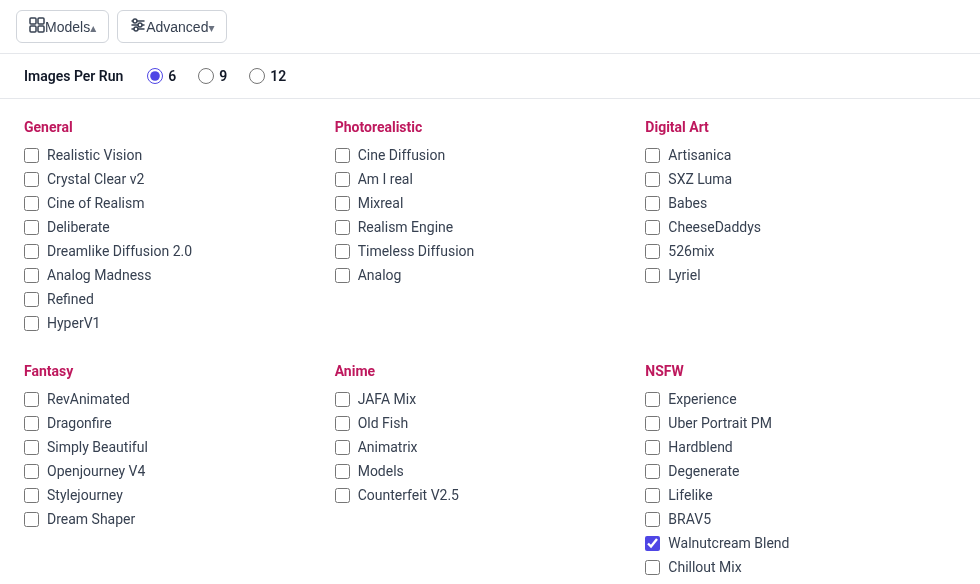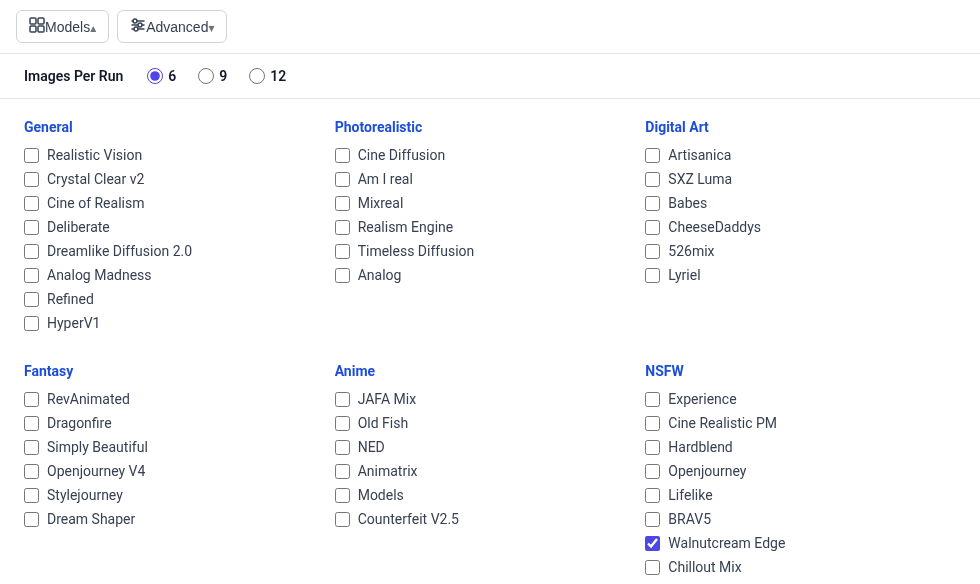--- a/index.html
+++ b/index.html
@@ -74,21 +74,21 @@
       gap: 0;
     }
 
     .category {
       padding: 0 0 24px 0;
     }
 
     .category-title {
       font-weight: 700;
       font-size: 14px;
-      color: #1d4ed8;
+      color: #be185d;
       margin-bottom: 12px;
     }
 
     .model-item {
       display: flex;
       align-items: center;
       gap: 8px;
       margin-bottom: 8px;
       cursor: pointer;
     }
@@ -299,63 +299,59 @@
       <label class="model-item">
         <input type="checkbox" style="">
         <span class="model-label">JAFA Mix</span>
       </label>
       <label class="model-item">
         <input type="checkbox" style="">
         <span class="model-label">Old Fish</span>
       </label>
       <label class="model-item">
         <input type="checkbox" style="">
-        <span class="model-label">NED</span>
-      </label>
-      <label class="model-item">
-        <input type="checkbox" style="">
         <span class="model-label">Animatrix</span>
       </label>
       <label class="model-item">
         <input type="checkbox" style="">
         <span class="model-label">Models</span>
       </label>
       <label class="model-item">
         <input type="checkbox" style="">
         <span class="model-label">Counterfeit V2.5</span>
       </label>
     </div>
     <div class="category">
       <div class="category-title">NSFW</div>
       <label class="model-item">
         <input type="checkbox" style="">
         <span class="model-label">Experience</span>
       </label>
       <label class="model-item">
         <input type="checkbox" style="">
-        <span class="model-label">Cine Realistic PM</span>
+        <span class="model-label">Uber Portrait PM</span>
       </label>
       <label class="model-item">
         <input type="checkbox" style="">
         <span class="model-label">Hardblend</span>
       </label>
       <label class="model-item">
         <input type="checkbox" style="">
-        <span class="model-label">Openjourney</span>
+        <span class="model-label">Degenerate</span>
       </label>
       <label class="model-item">
         <input type="checkbox" style="">
         <span class="model-label">Lifelike</span>
       </label>
       <label class="model-item">
         <input type="checkbox" style="">
         <span class="model-label">BRAV5</span>
       </label>
       <label class="model-item">
         <input type="checkbox" checked="" style="">
-        <span class="model-label">Walnutcream Edge</span>
+        <span class="model-label">Walnutcream Blend</span>
       </label>
       <label class="model-item">
         <input type="checkbox" style="">
         <span class="model-label">Chillout Mix</span>
       </label>
     </div>
   </div>
 
 </body></html>

